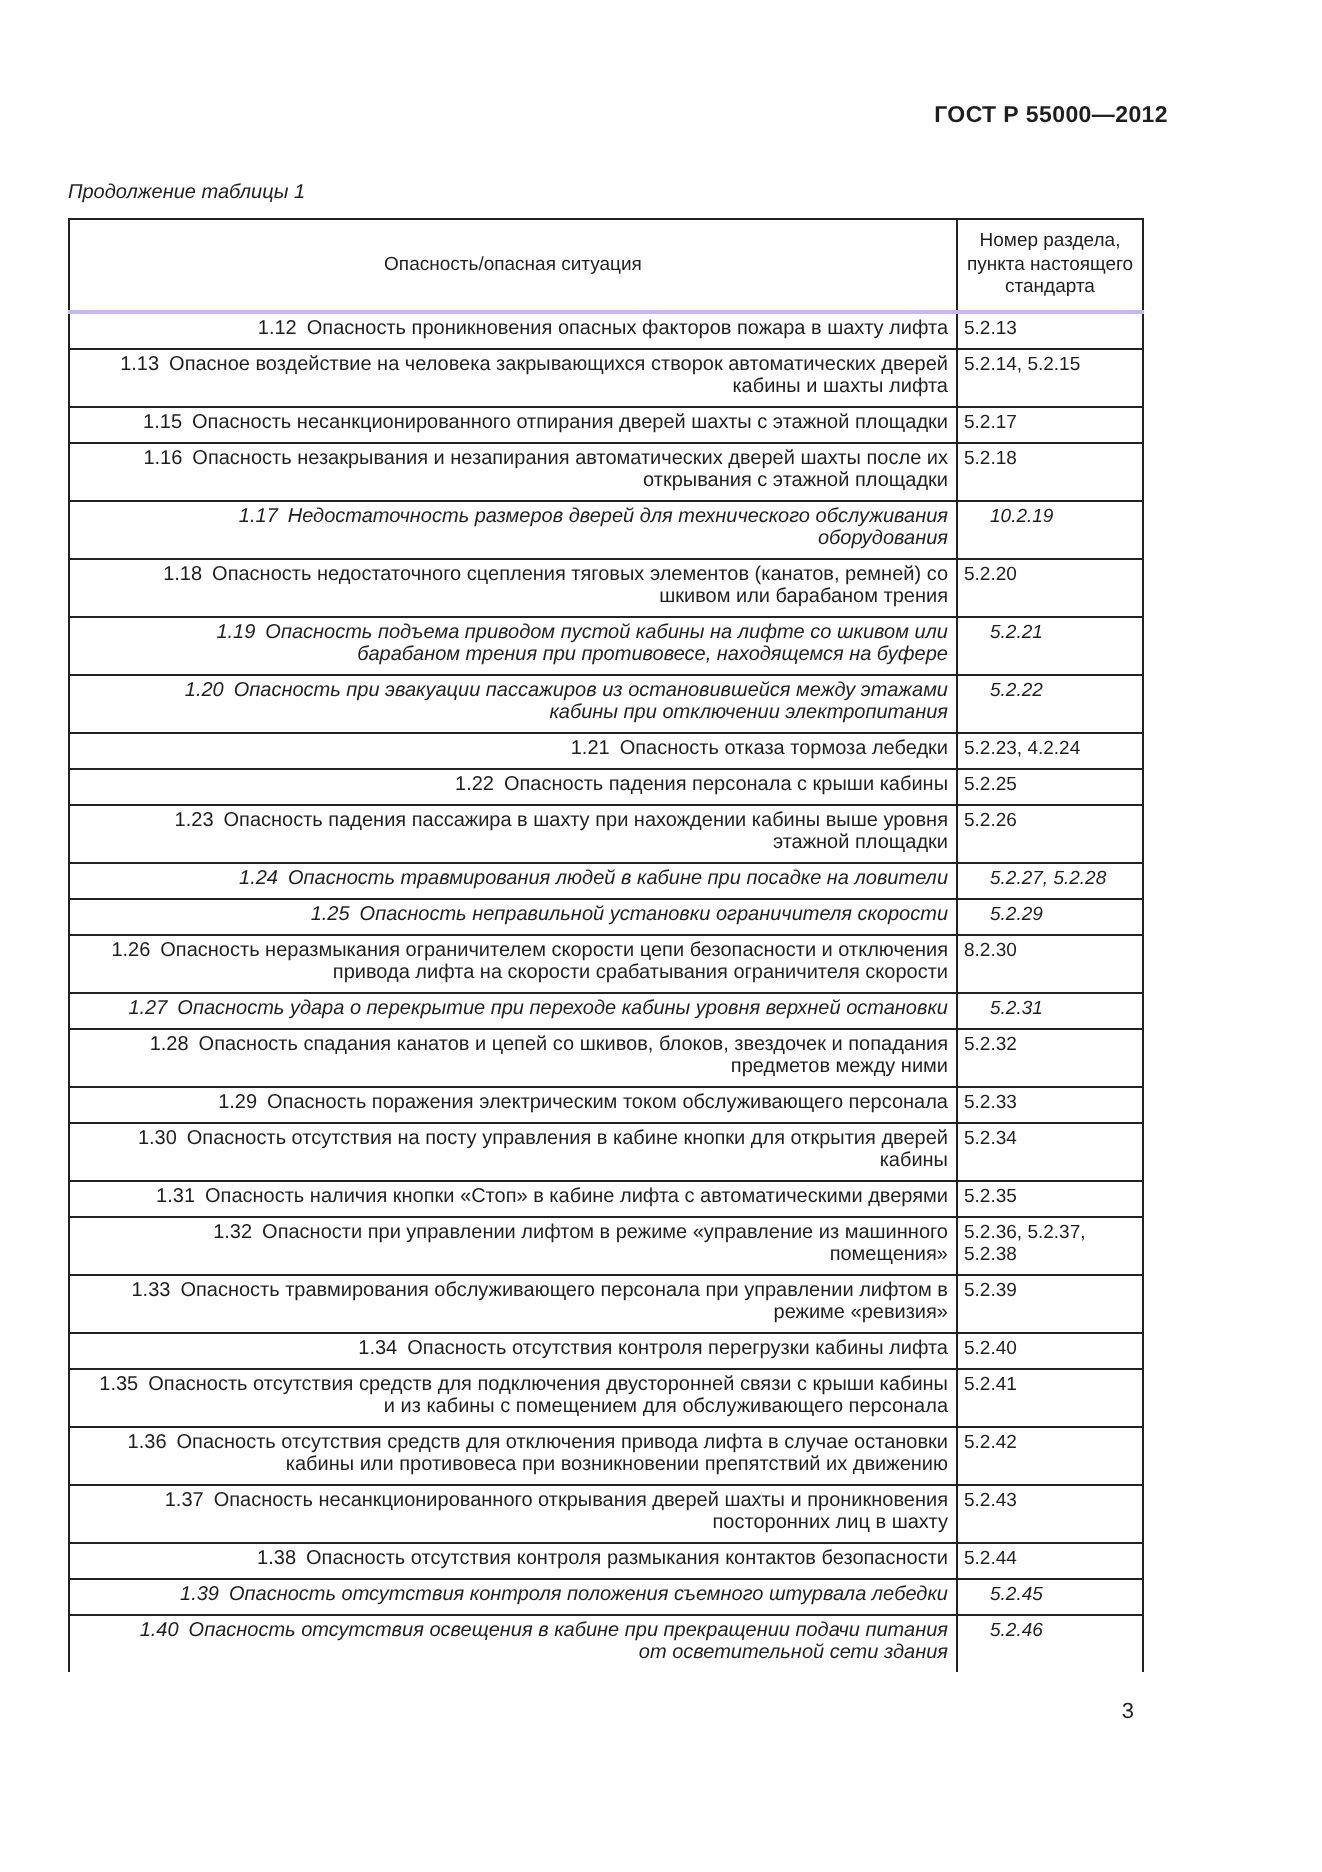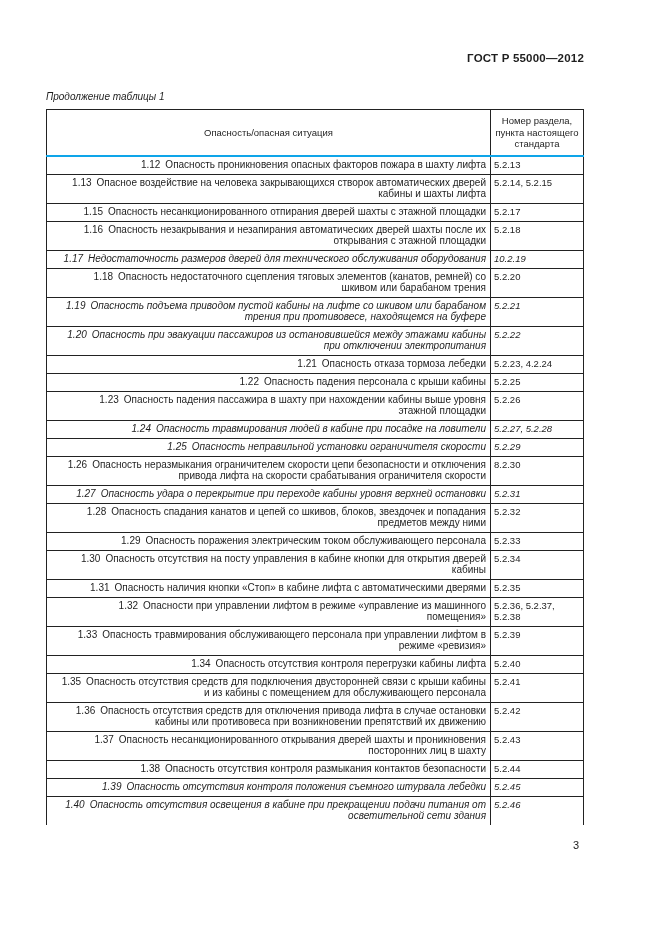--- a/index.html
+++ b/index.html
@@ -13,21 +13,21 @@
   }
   .doc-code {
     position: absolute;
     top: 52px; right: 77px;
     font-size: 11.5px;
     font-weight: 700;
     letter-spacing: 0.2px;
   }
   .content {
     position: absolute;
-    top: 91px; left: 46px;
+    top: 91px; left: 34px;
     width: 537px;
   }
   .caption {
     font-size: 10px;
     font-style: italic;
     margin: 0 0 7px 0;
   }
   table.hazards {
     border-collapse: collapse;
     table-layout: fixed;
@@ -45,36 +45,36 @@
     border-bottom: 1px solid #222;
     vertical-align: top;
   }
   thead th {
     font-weight: 400;
     font-size: 9.5px;
     line-height: 11.5px;
     text-align: center;
     vertical-align: middle;
     padding: 5px 2px;
-    border-bottom: 2px solid #0ea5e9;
+    border-bottom: 2px solid #c4b5fd;
   }
   td.hazard {
     font-size: 10px;
     line-height: 11px;
     padding: 2.5px 4px 3.5px 2px;
     text-indent: 11px;
     text-align: right;
   }
   td.ref {
     font-size: 9.5px;
     line-height: 11px;
     padding: 2.5px 3px 3.5px;
     text-align: left;
   }
-  tr.it td { font-style: italic; }
+  tr.it td { font-style: italic; padding-left: 16px; }
   tbody tr:last-child td { border-bottom: none; }
   .page-number {
     text-align: right;
     padding-right: 4px;
     margin-top: 14px;
     font-size: 11px;
   }
 </style>
 </head>
 <body>

